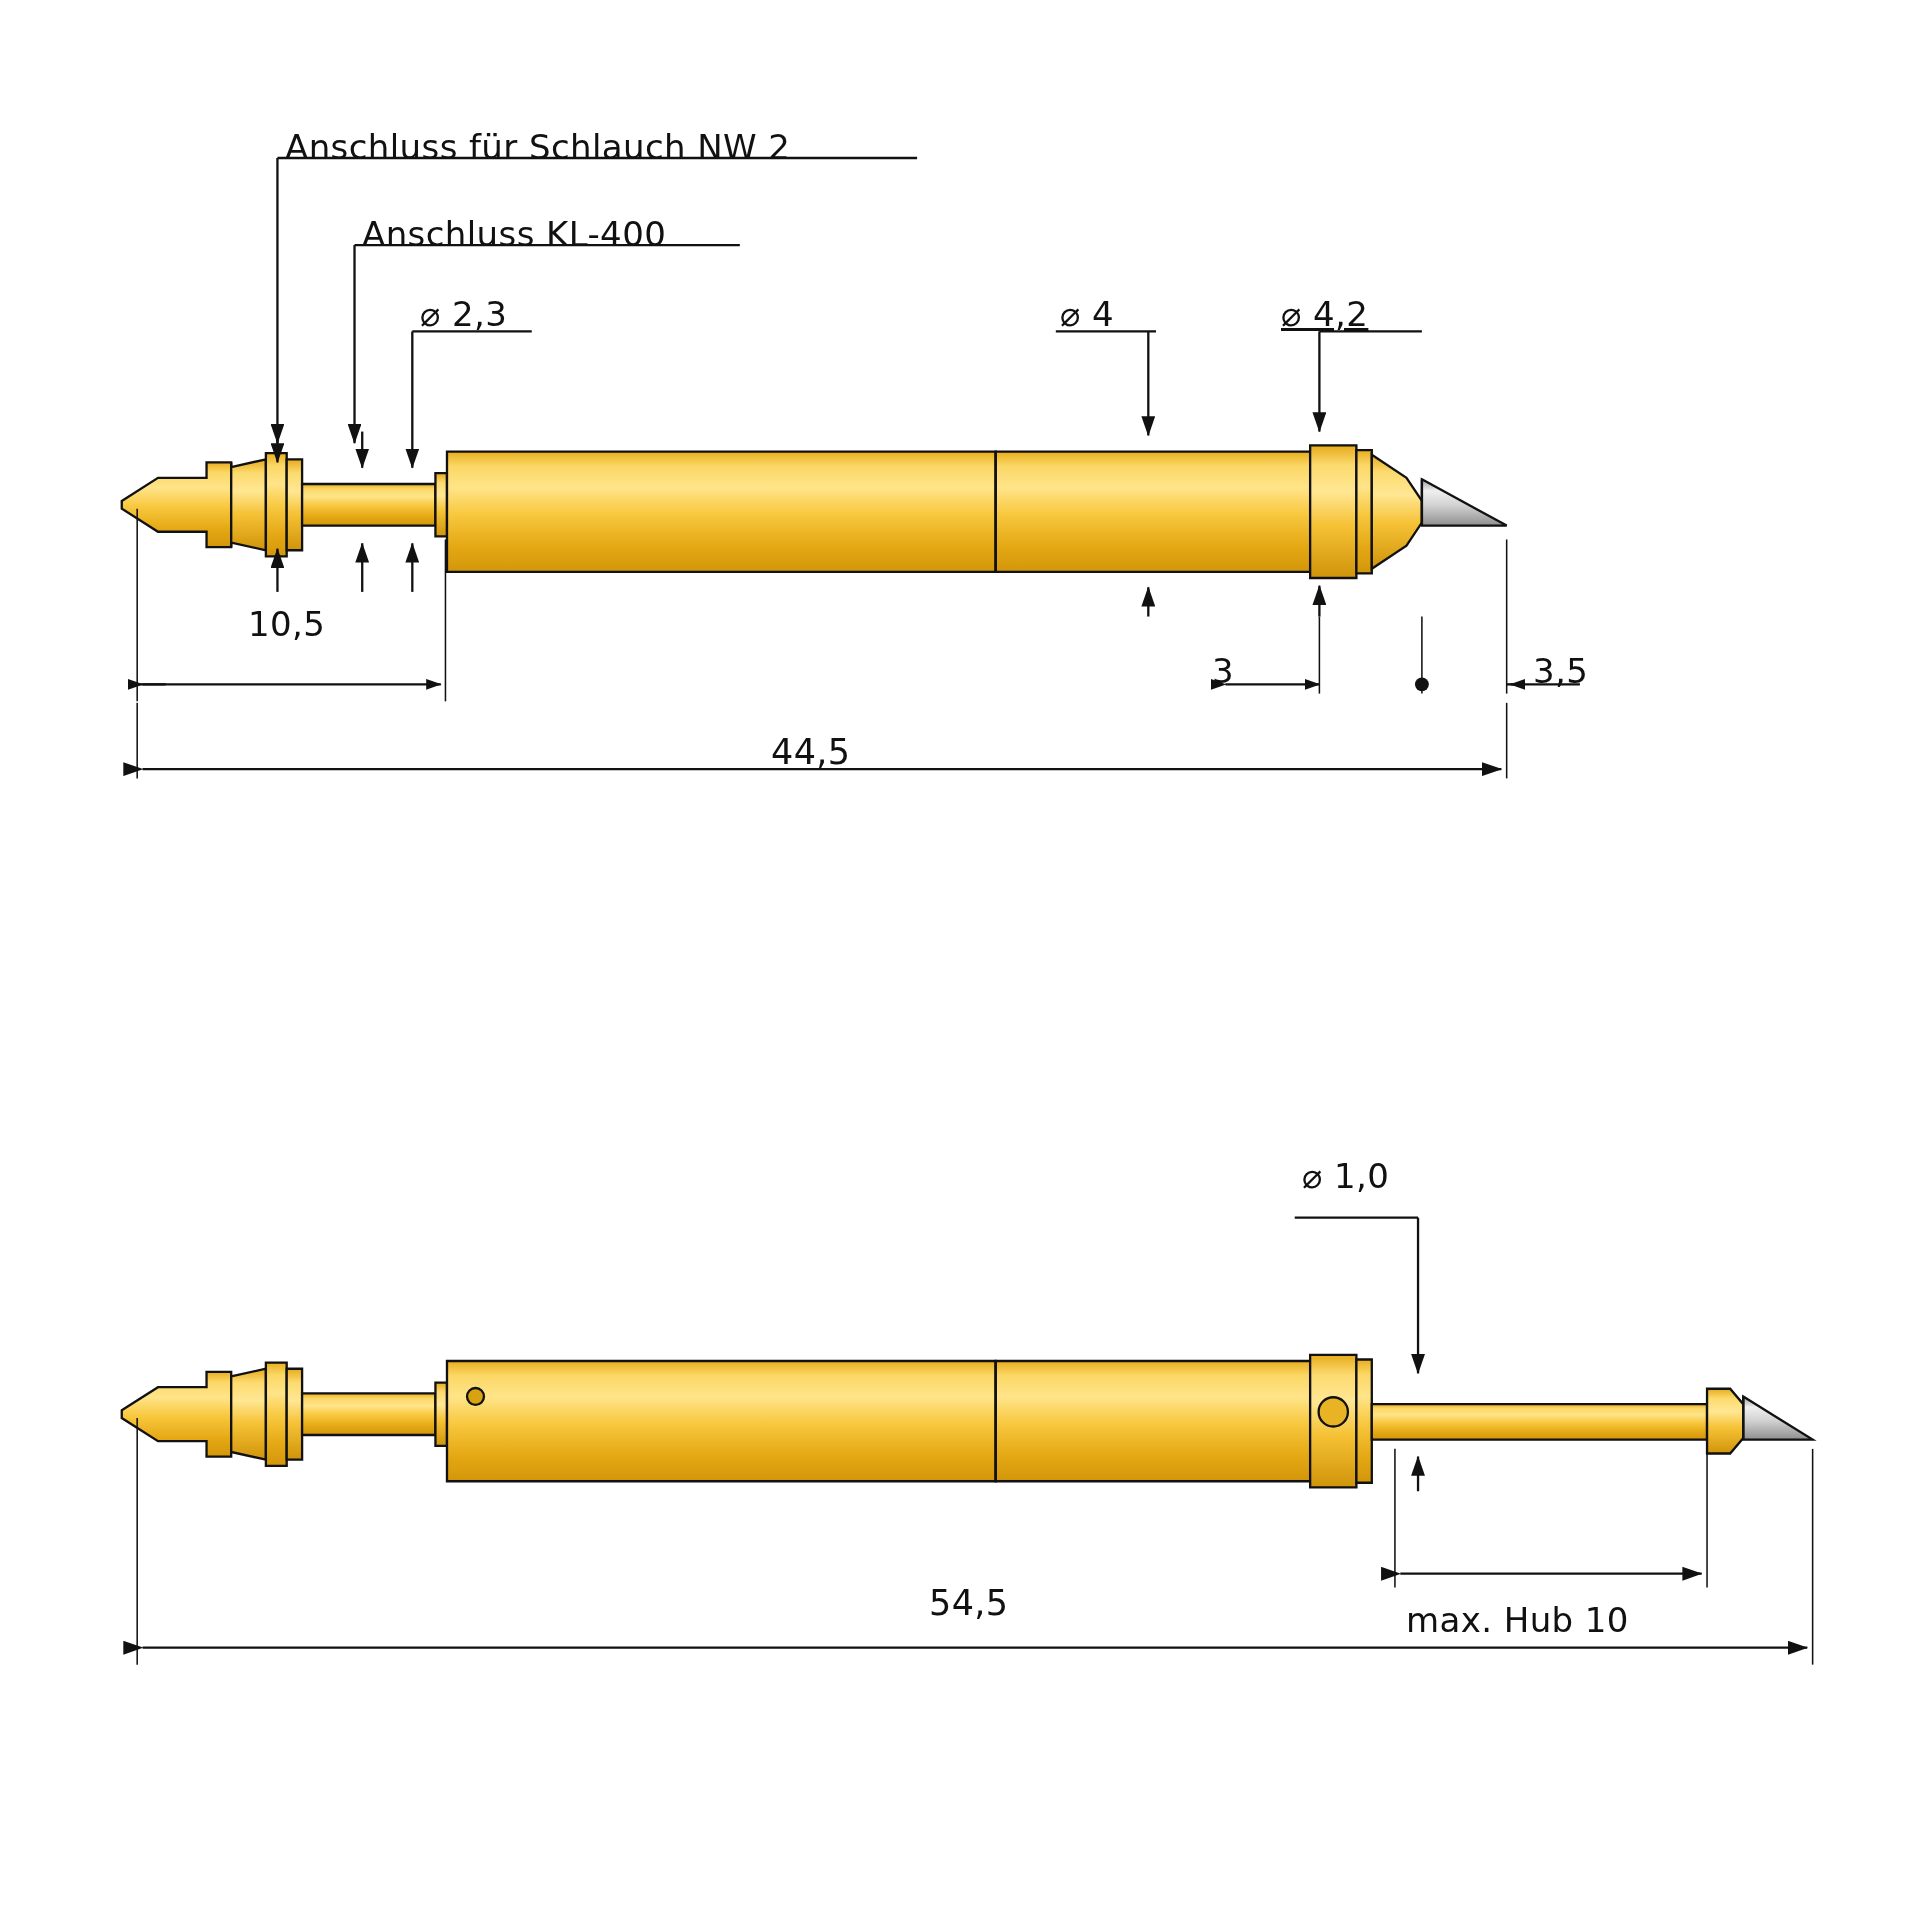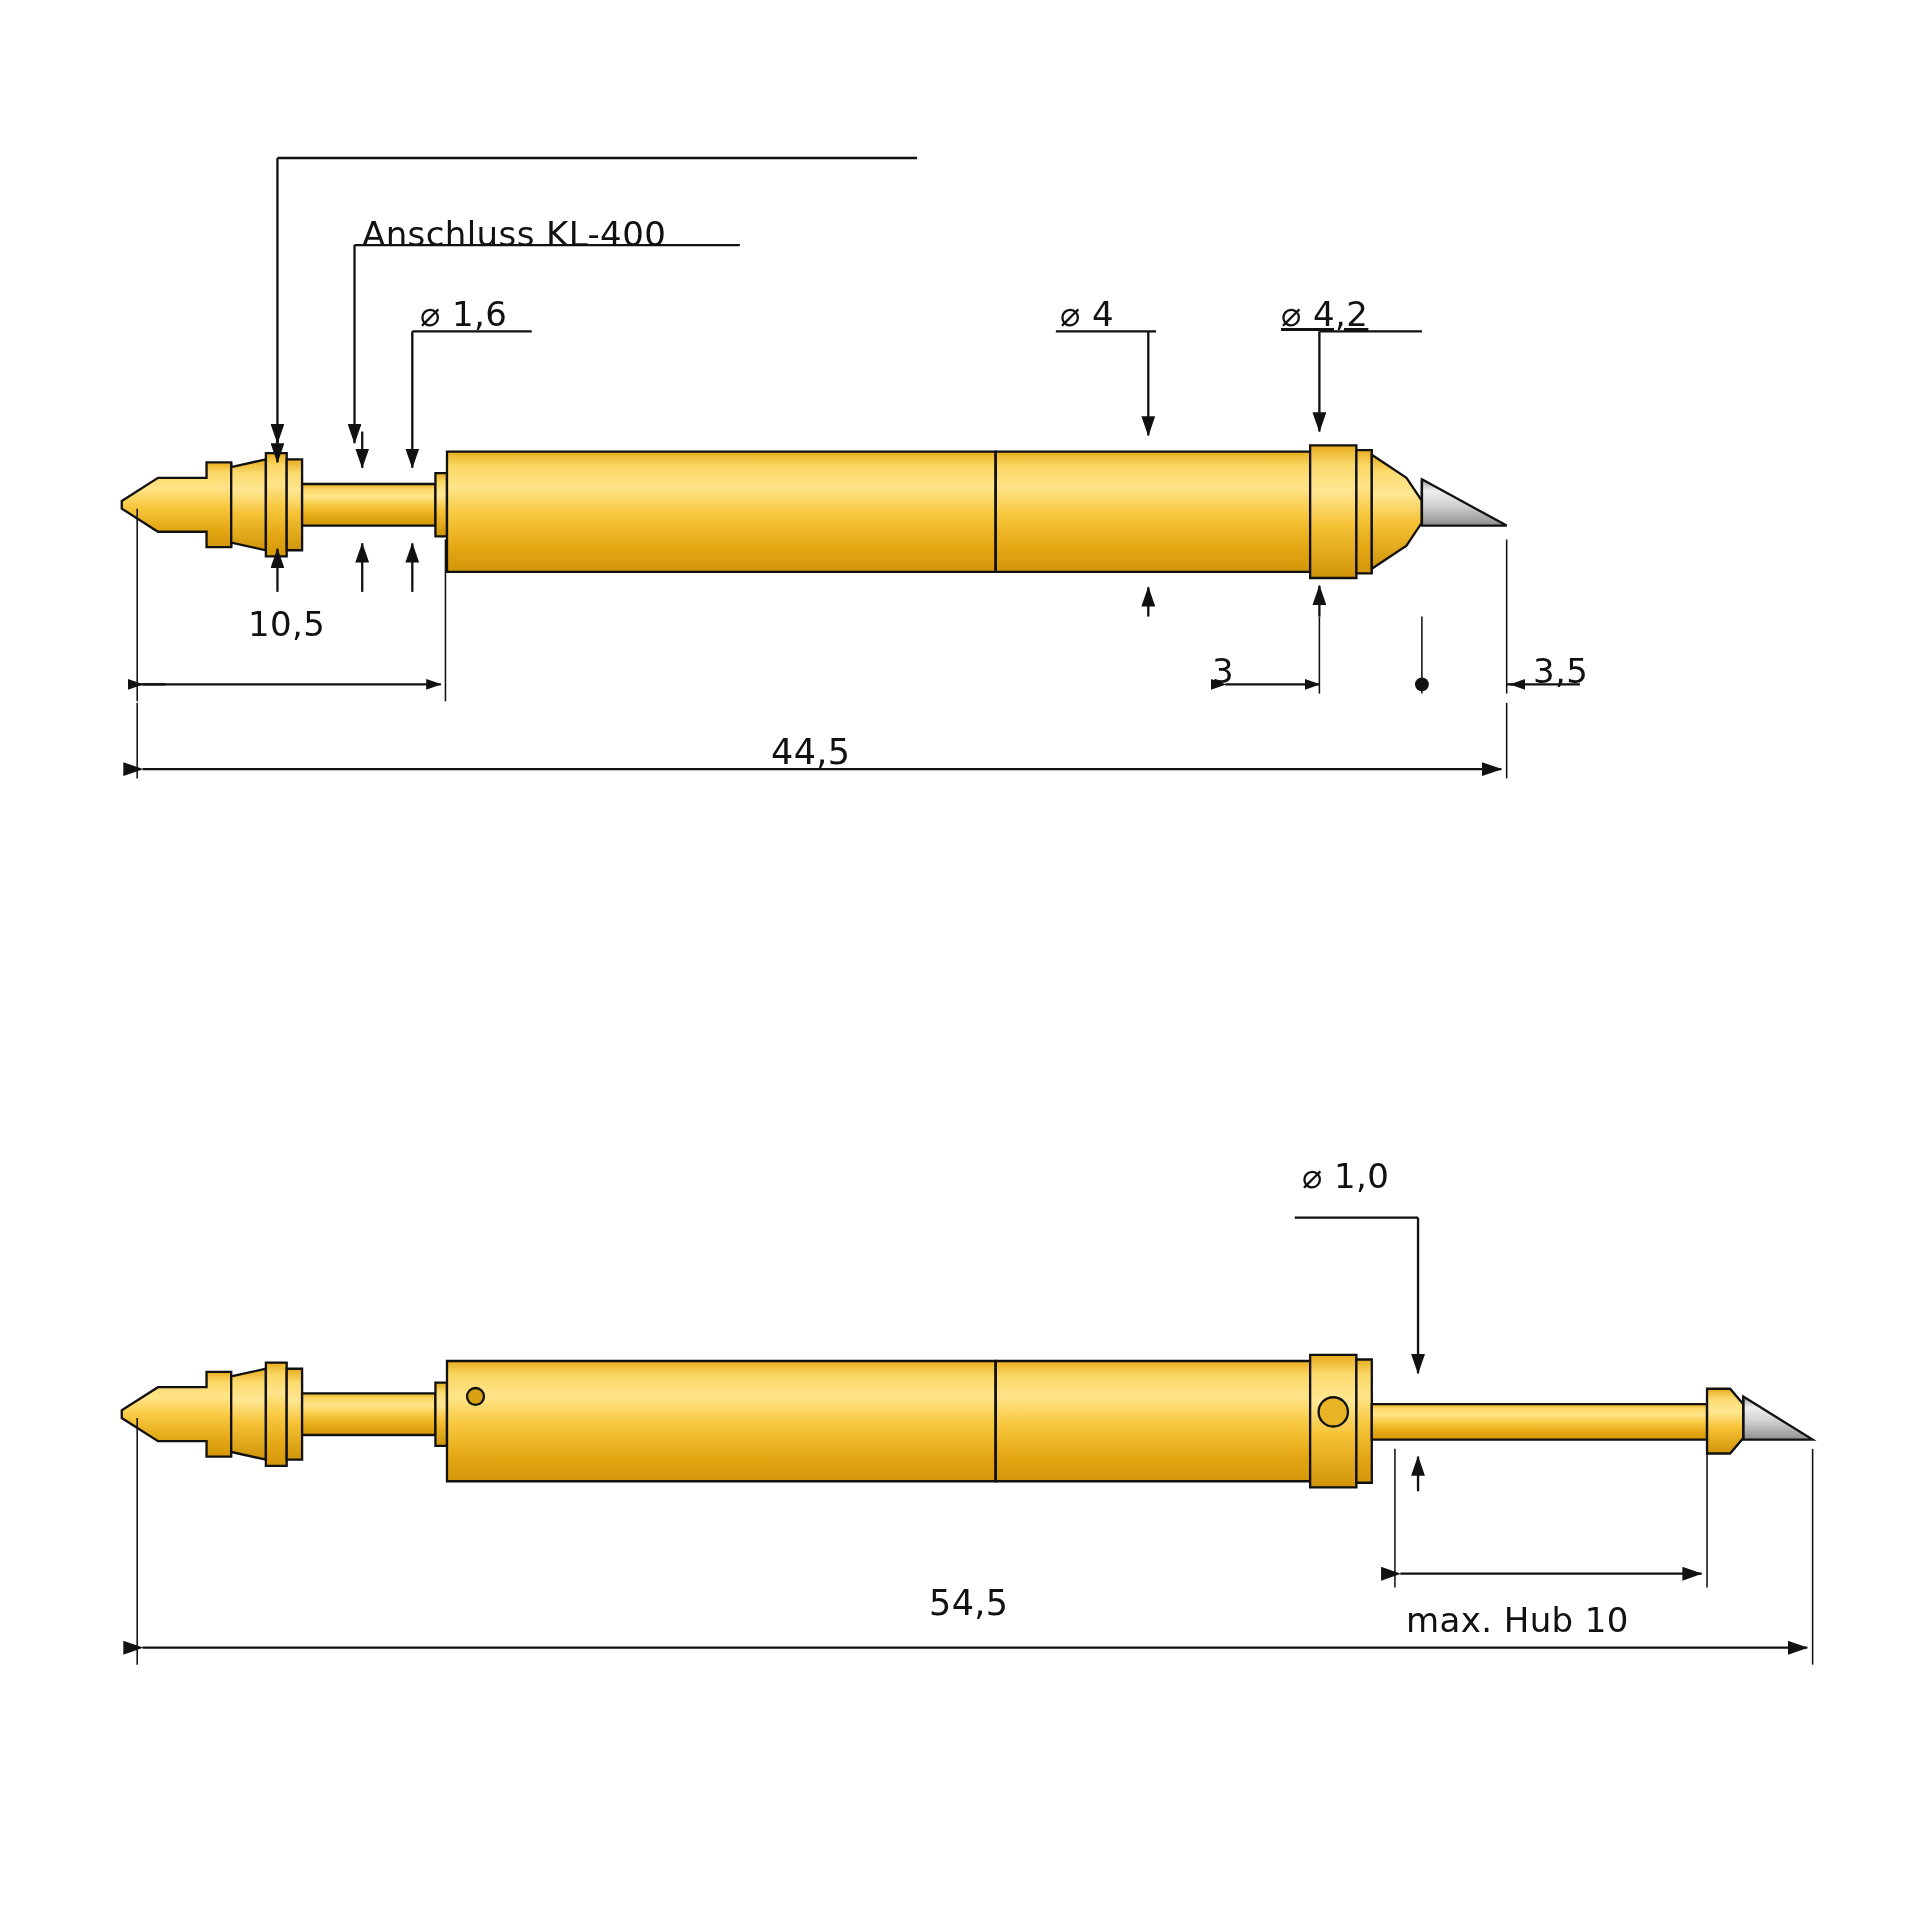--- a/index.html
+++ b/index.html
@@ -7,22 +7,23 @@
   #sheet{position:relative;width:1929px;height:1929px;}
   .lbl{position:absolute;white-space:nowrap;font-size:34px;letter-spacing:0.4px;color:#111;}
   .lbl.big{font-size:35px;}
   svg{position:absolute;left:0;top:0;width:1929px;height:1929px;overflow:visible;pointer-events:none;}
 </style>
 </head>
 <body>
 
 <div id="sheet">
 
+  <div class="lbl" style="left:285px;top:127px;">Anschluss für Schlauch NW 2</div>
   <div class="lbl" style="left:362px;top:214px;">Anschluss KL-400</div>
-  <div class="lbl" style="left:420px;top:294px;">⌀ 1,6</div>
+  <div class="lbl" style="left:420px;top:294px;">⌀ 2,3</div>
   <div class="lbl" style="left:1060px;top:294px;">⌀ 4</div>
   <div class="lbl" style="left:1281px;top:294px;text-decoration:underline;">⌀ 4,2</div>
 
   <div class="lbl" style="left:248px;top:604px;">10,5</div>
   <div class="lbl" style="left:1212px;top:651px;">3</div>
   <div class="lbl" style="left:1533px;top:651px;">3,5</div>
   <div class="lbl big" style="left:771px;top:732px;">44,5</div>
 
   <div class="lbl" style="left:1302px;top:1156px;">⌀ 1,0</div>
   <div class="lbl" style="left:1406px;top:1600px;">max. Hub 10</div>

